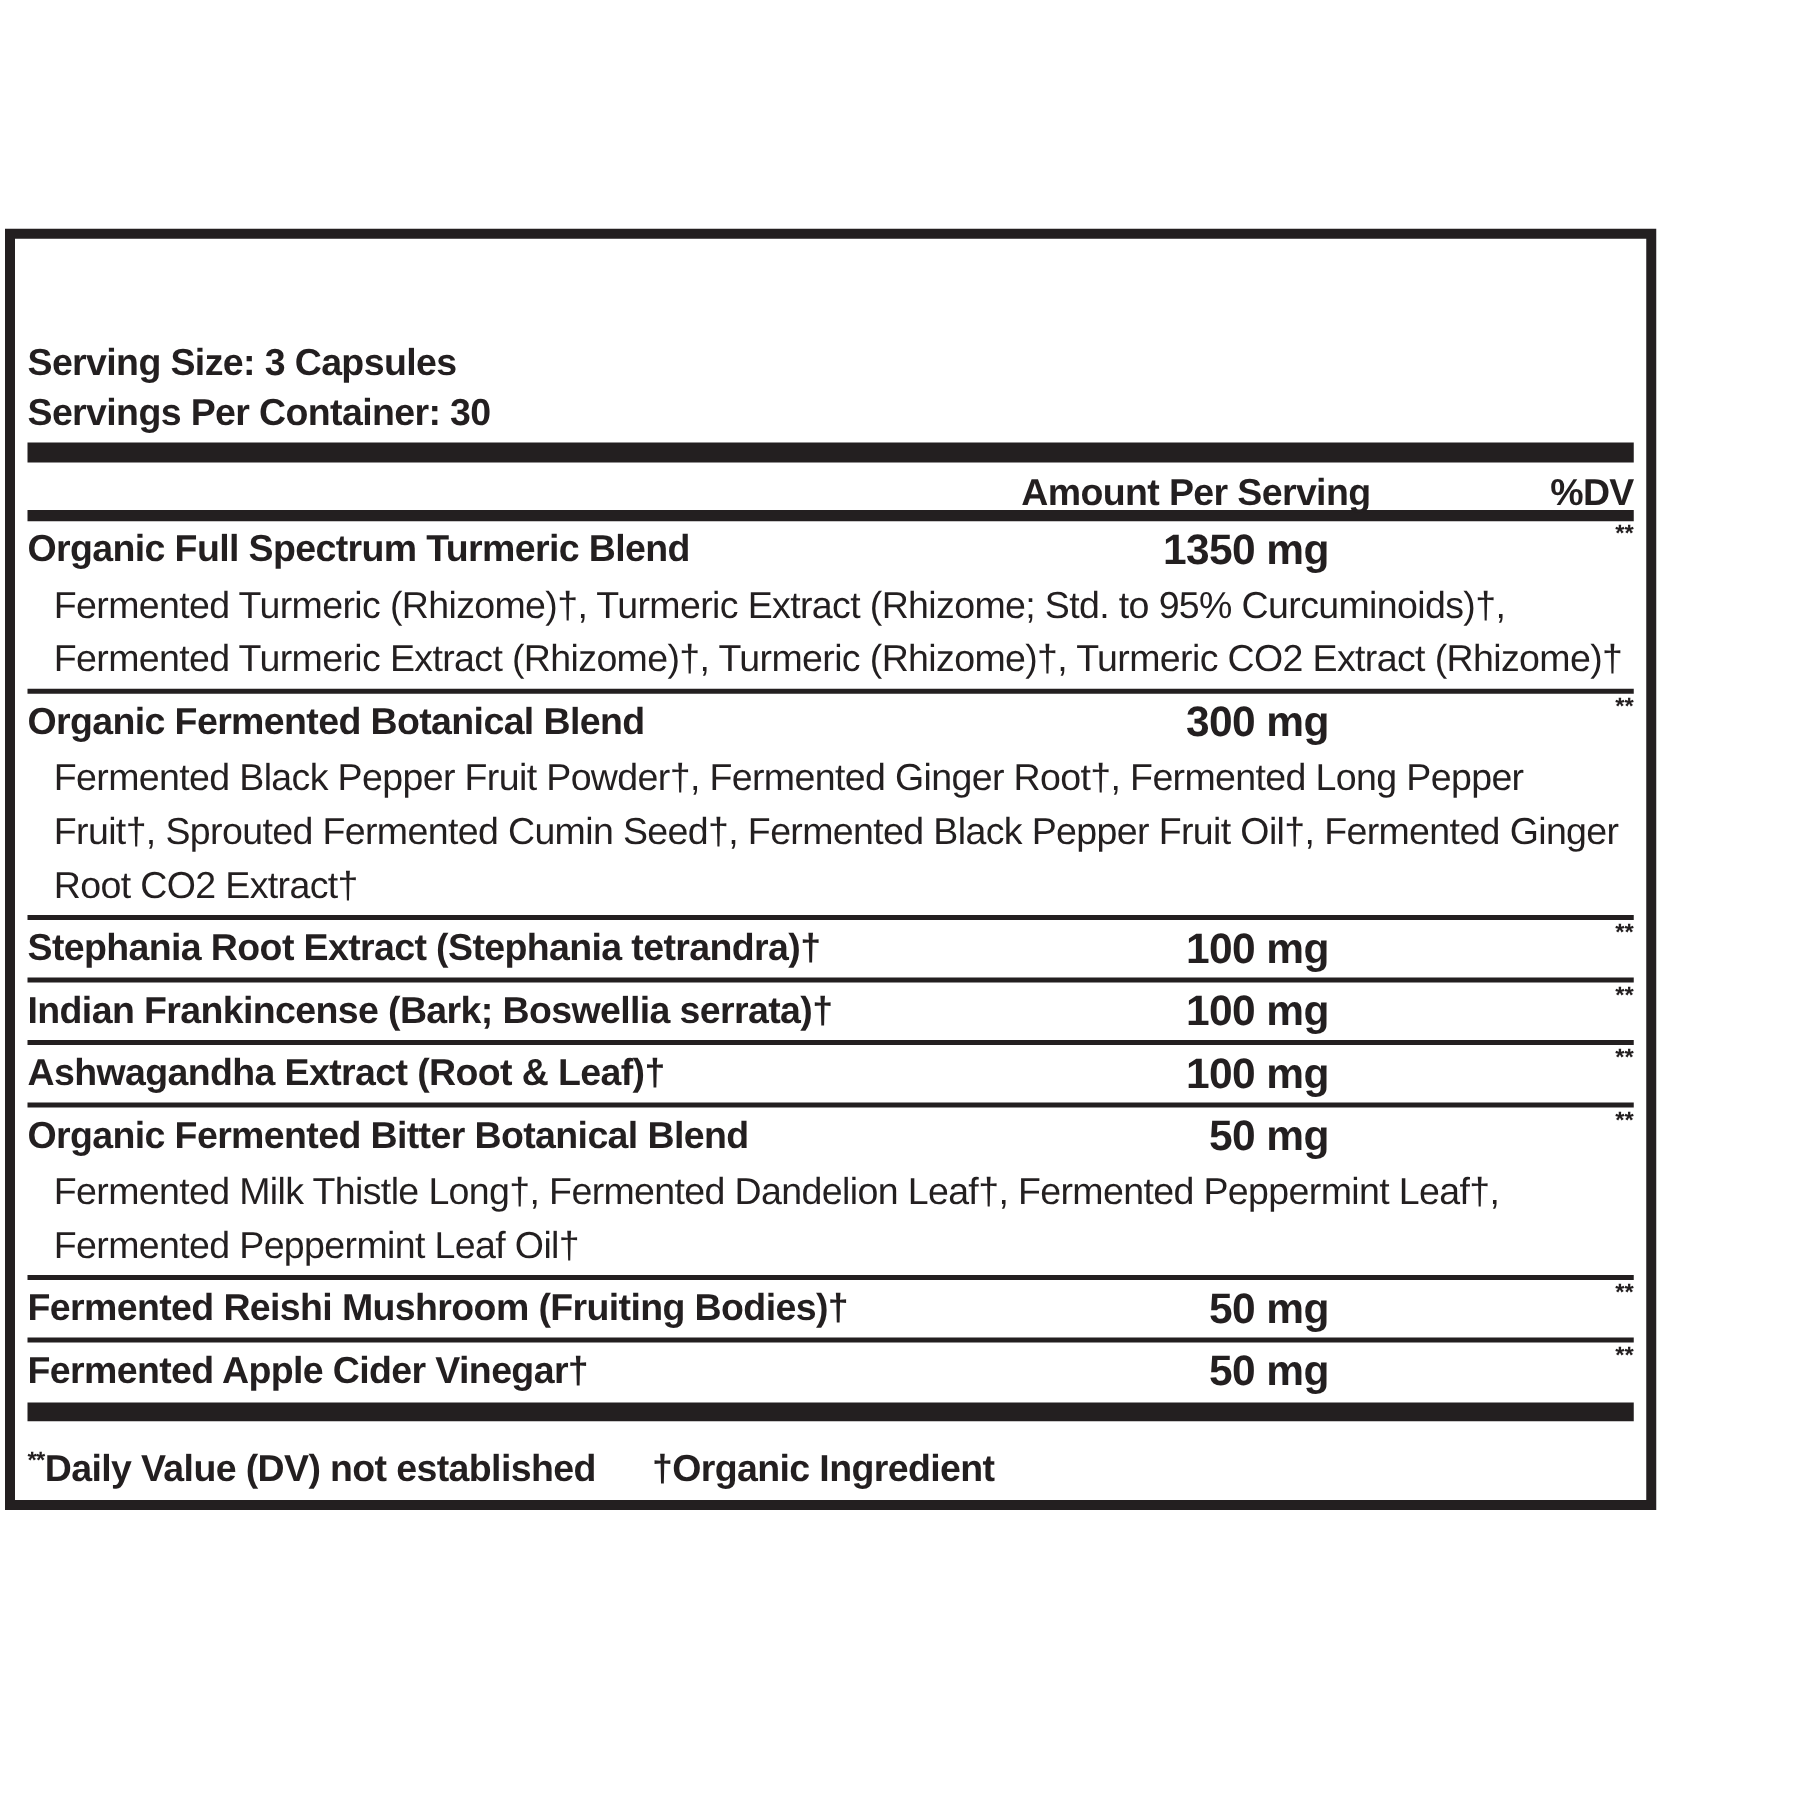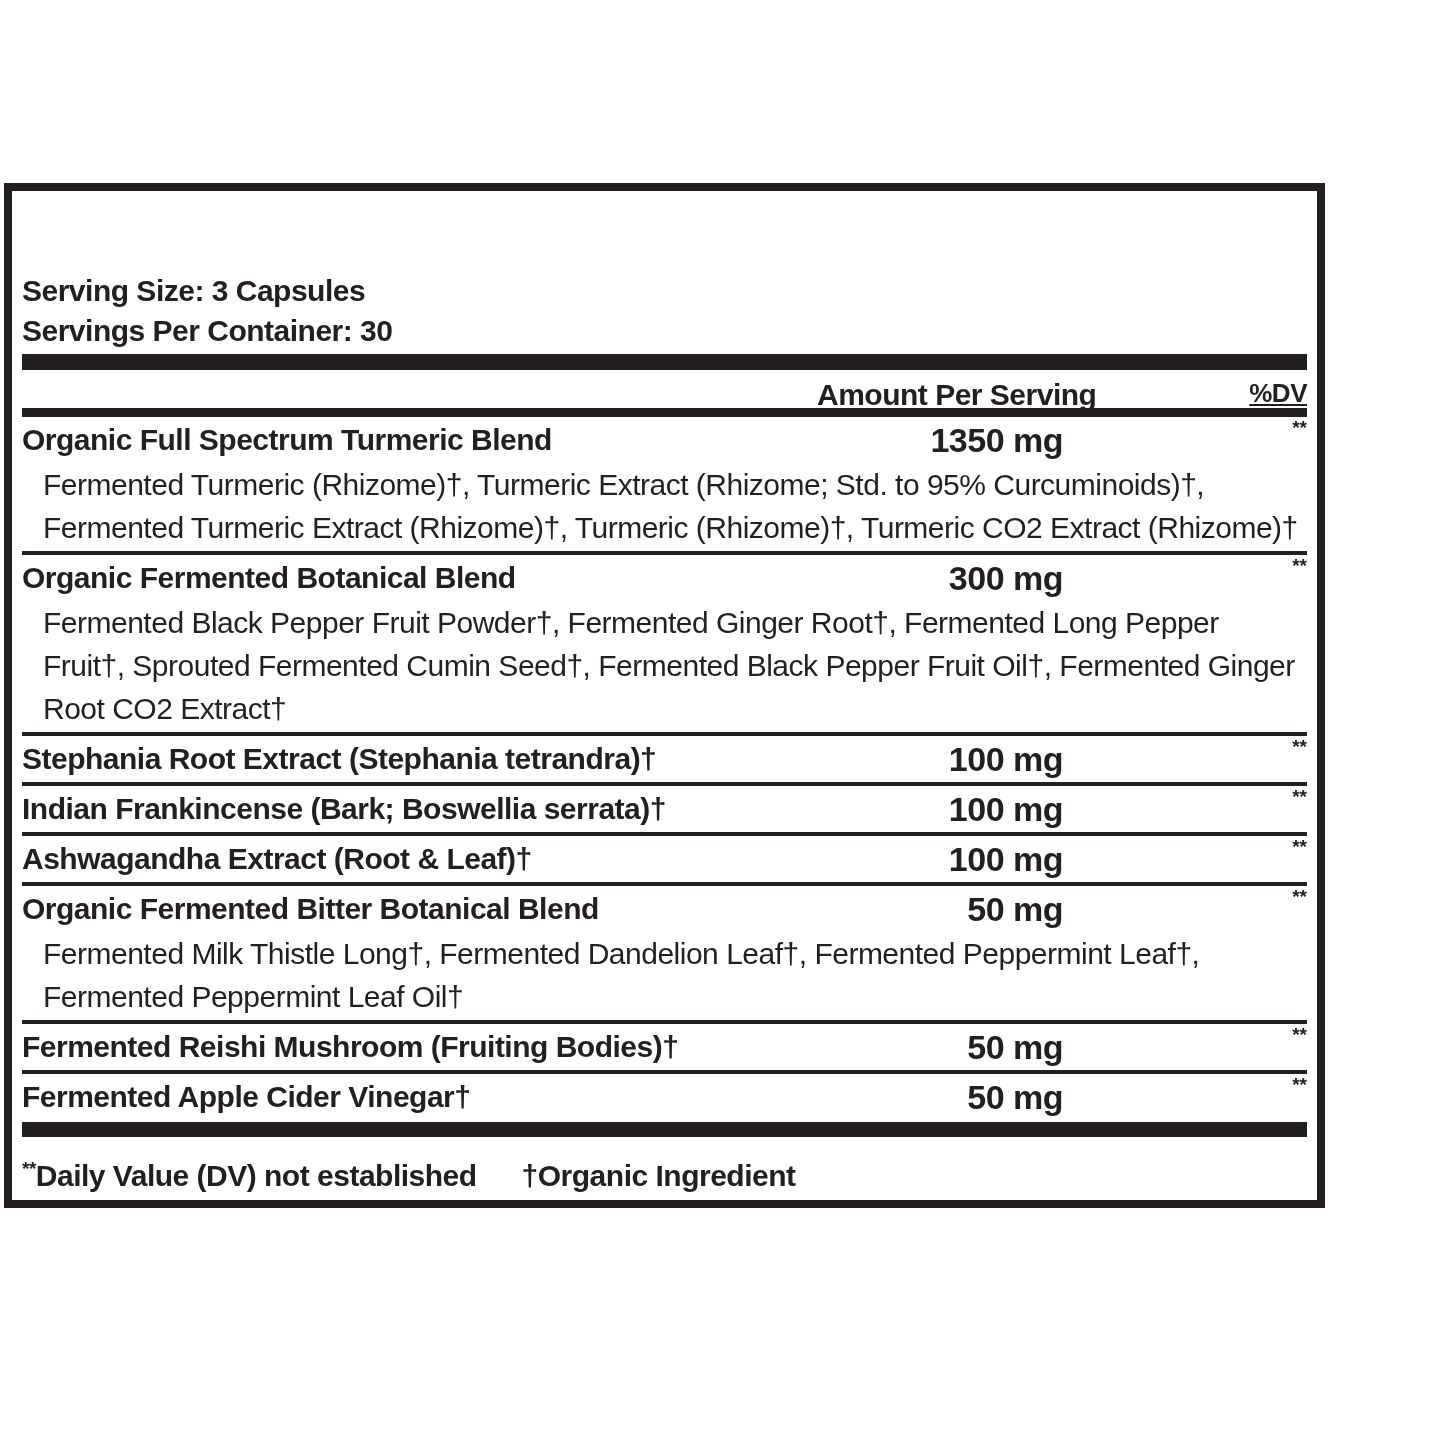--- a/index.html
+++ b/index.html
@@ -27,21 +27,21 @@
   .header-row {
     position: relative; height: 47px;
     border-bottom: 9px solid var(--ink);
   }
   .hdr-amount {
     position: absolute; left: 751px; top: 8px;
     font-weight: 700; font-size: 30px; letter-spacing: -0.5px; margin-left: 44px;
   }
   .hdr-dv {
     position: absolute; right: 0; top: 8px;
-    font-weight: 700; font-size: 26px; letter-spacing: -0.5px; text-decoration: underline;
+    font-weight: 700; font-size: 30px; letter-spacing: -0.5px;
   }
   .rows { }
   .row { position: relative; border-bottom: 4px solid var(--ink); }
   .row:last-child { border-bottom: none; }
   .row-main { position: relative; min-height: 46px; }
   .row-name {
     font-weight: 700; font-size: 30px; line-height: 46px;
     letter-spacing: -0.5px; display: inline-block; max-width: 930px;
   }
   .row-name .it { }

